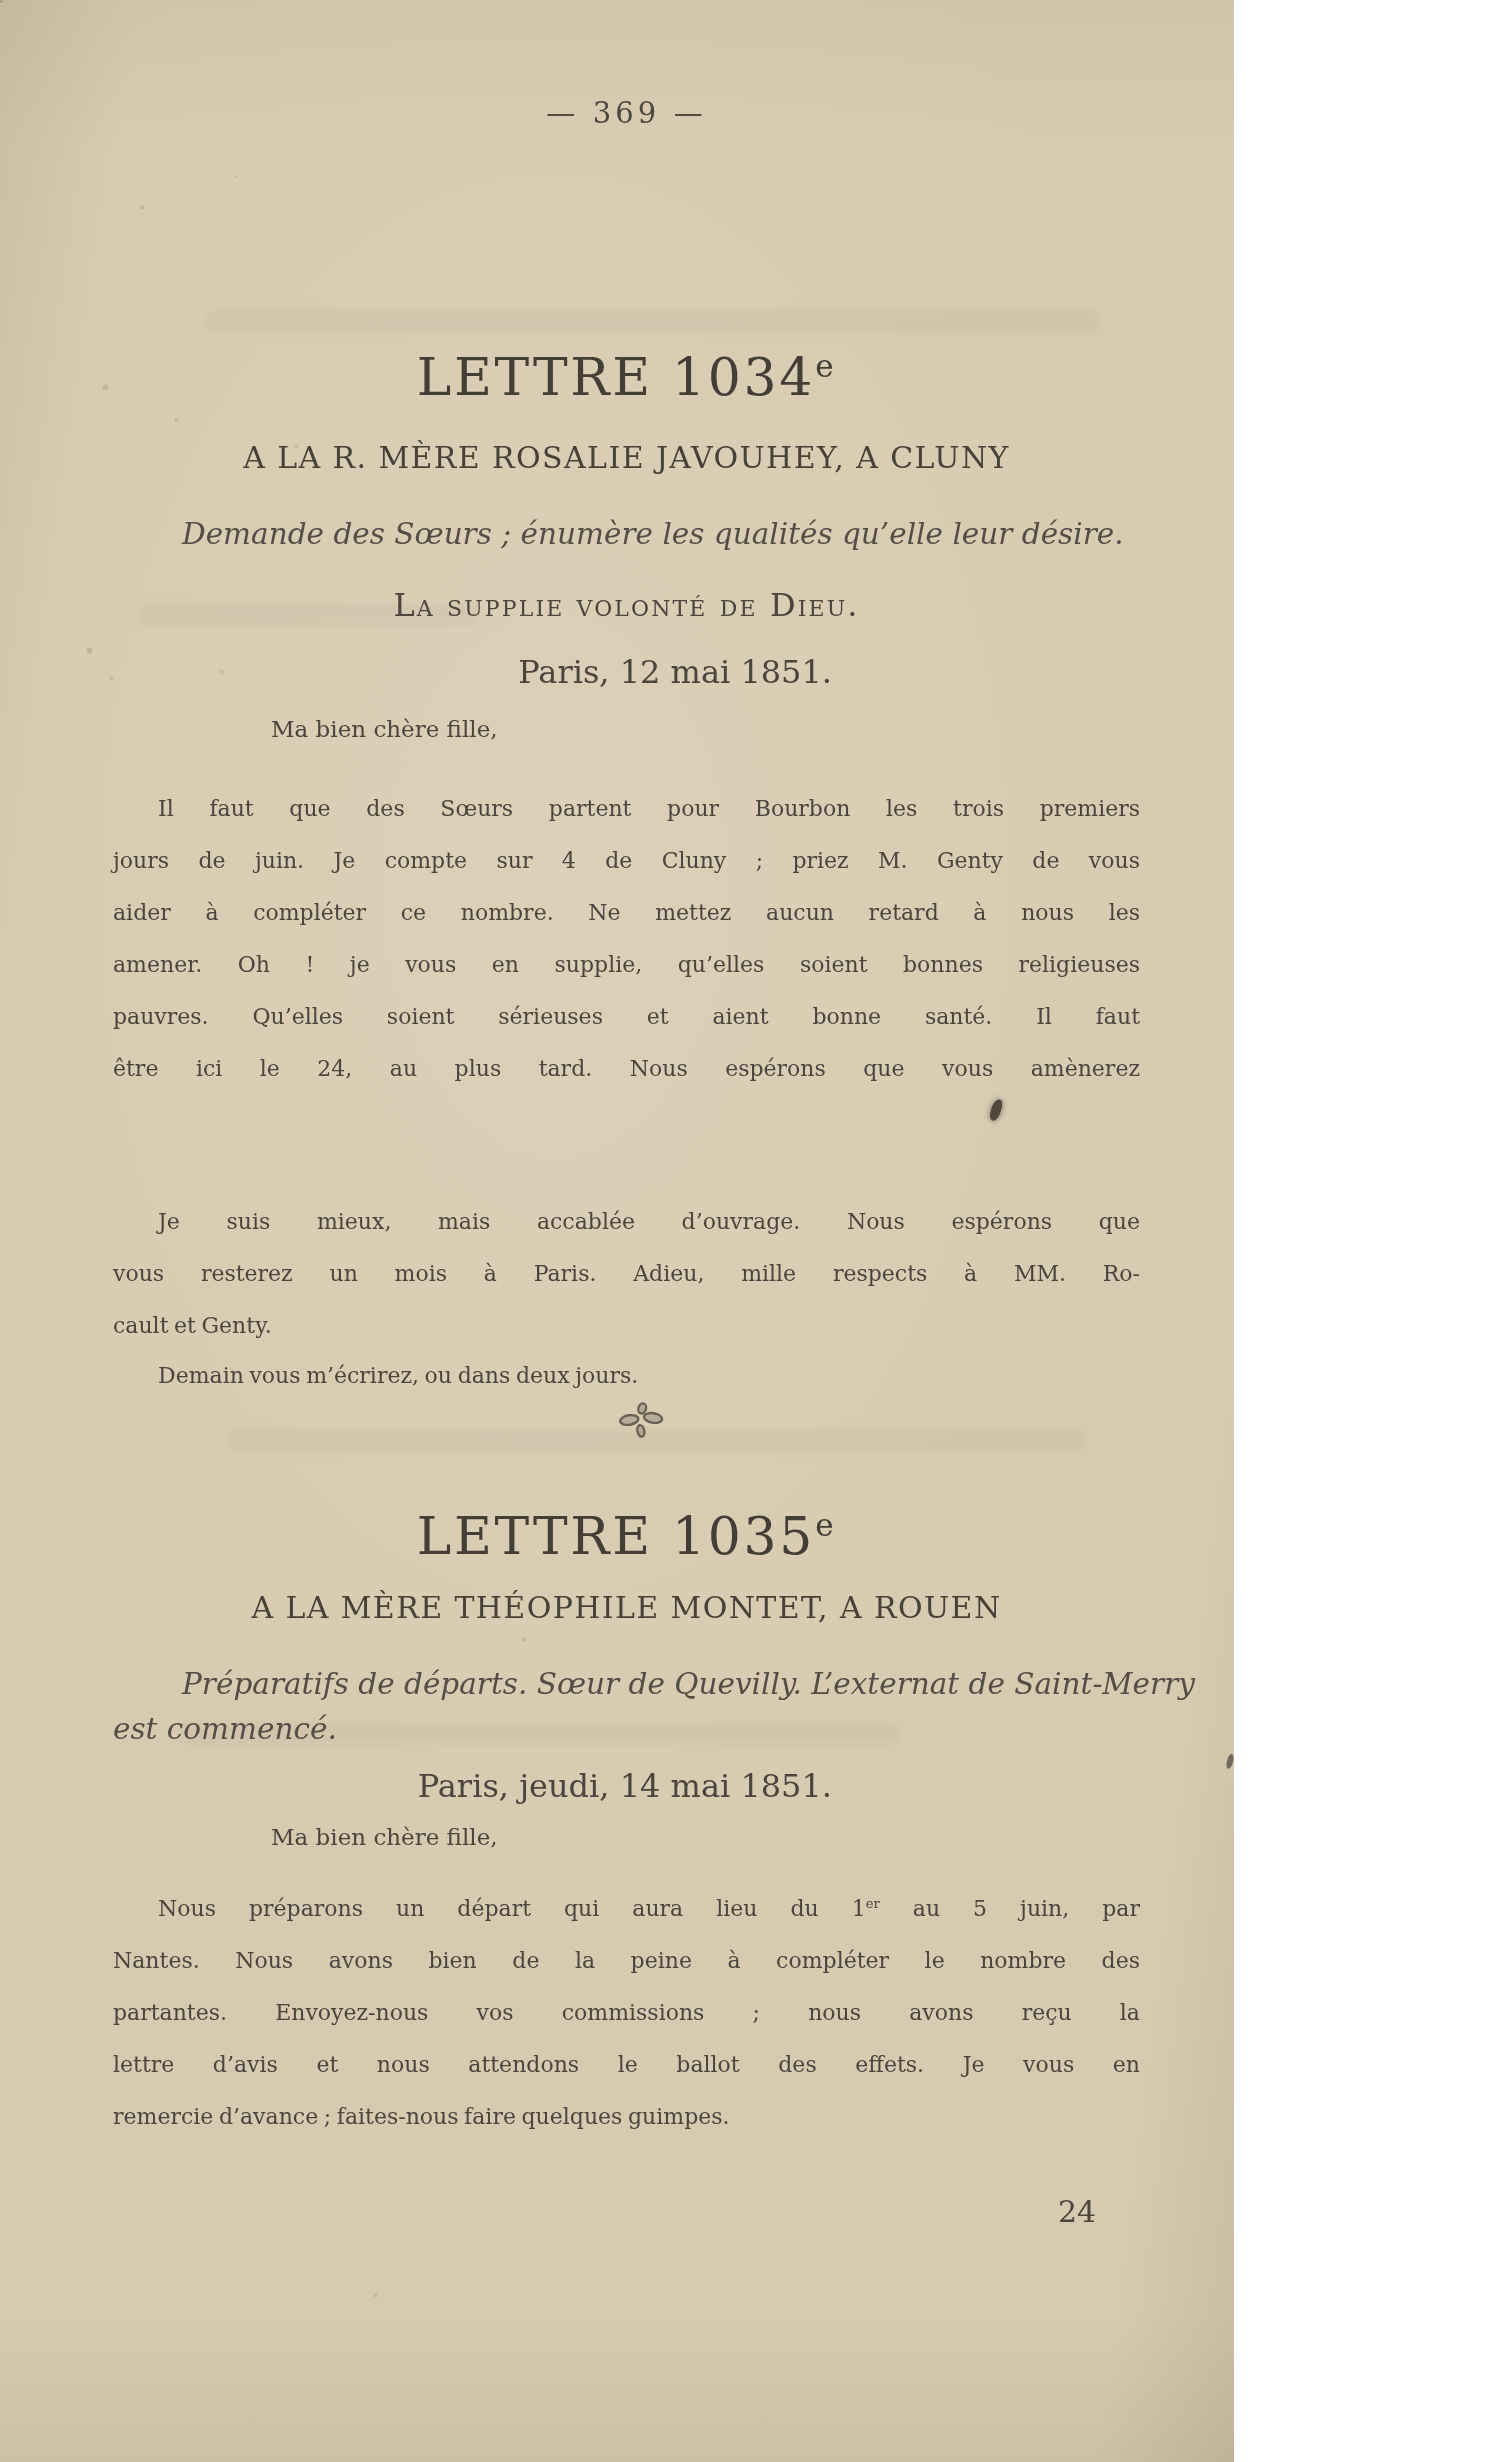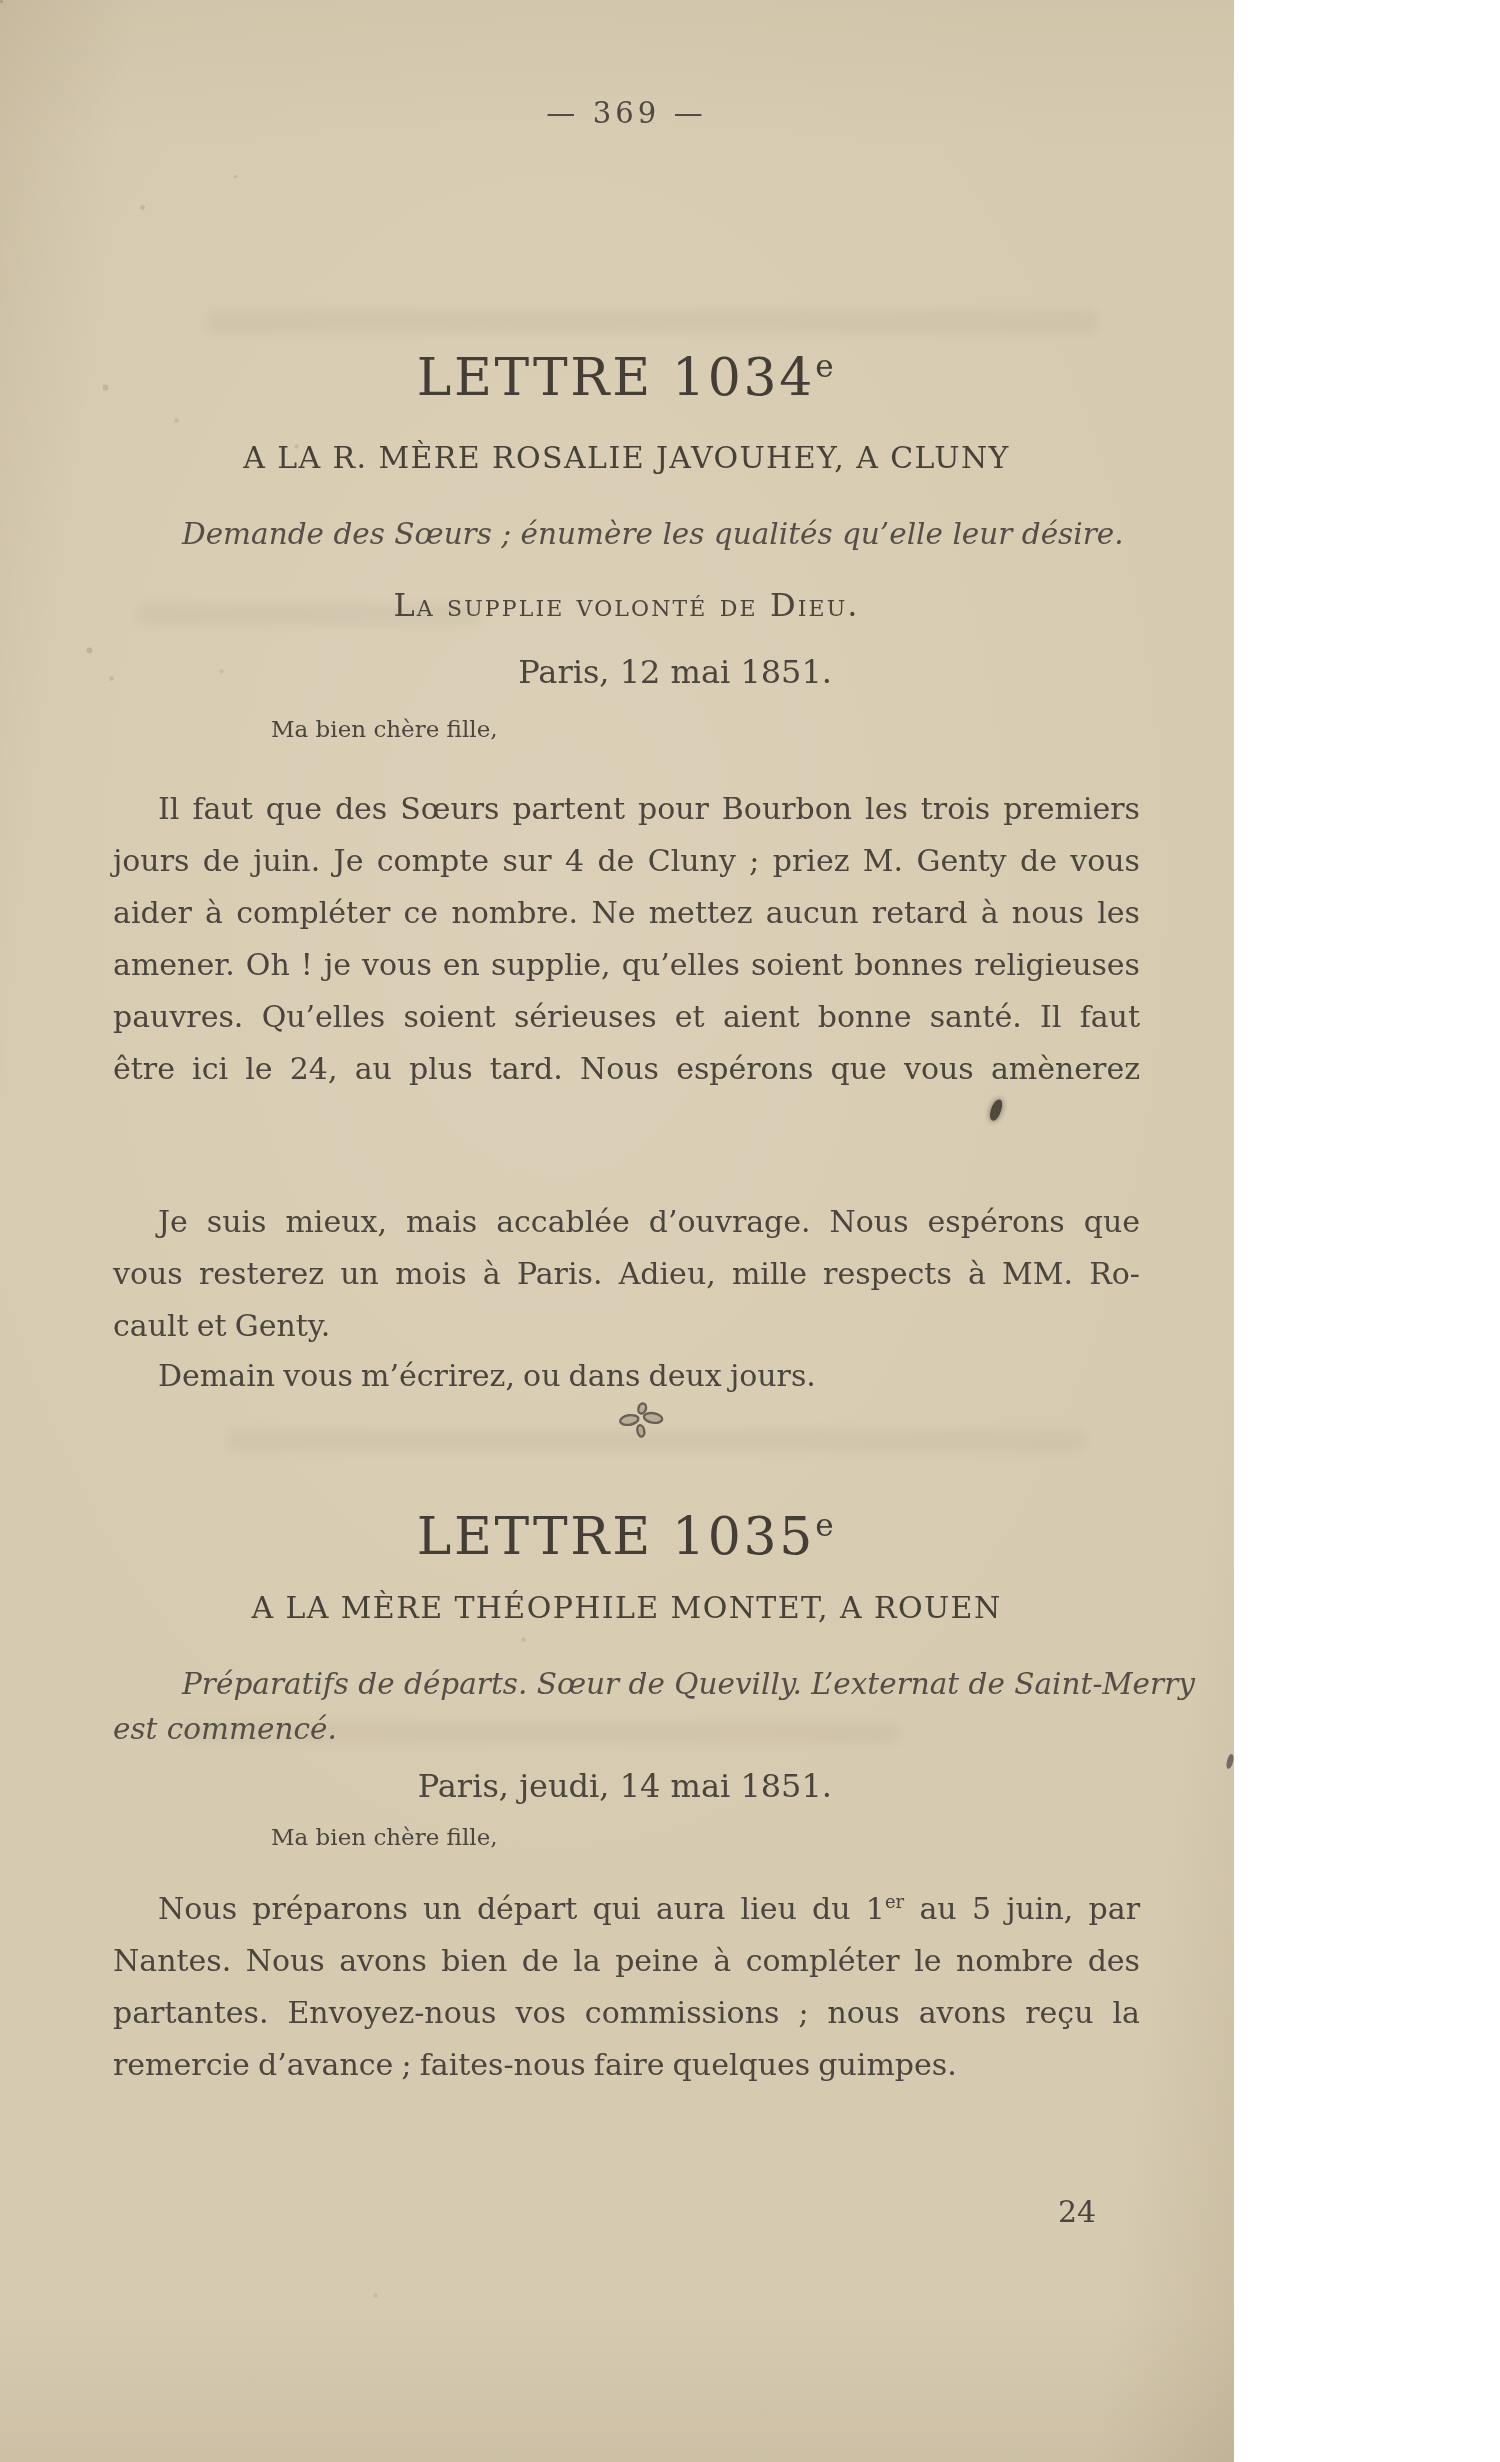--- a/index.html
+++ b/index.html
@@ -14,21 +14,21 @@
       radial-gradient(95% 75% at 45% 36%, rgba(250,244,226,0.16), rgba(250,244,226,0) 62%),
       linear-gradient(97deg, rgba(118,100,72,0.12), rgba(118,100,72,0) 9%, rgba(118,100,72,0) 91%, rgba(118,100,72,0.14)),
       linear-gradient(180deg, rgba(118,100,72,0.06), rgba(118,100,72,0) 6%, rgba(118,100,72,0) 94%, rgba(118,100,72,0.10)),
       #d6cab0;
   }
   .col{position:absolute;left:113px;width:1027px;}
   .center{text-align:center;}
   
   .jline{white-space:nowrap;text-align:justify;text-align-last:justify;}
   .jline.jlast{text-align-last:left;}
-  .para{font-size:30px;line-height:52px;word-spacing:-1.4px;}
+  .para{font-size:22px;line-height:52px;word-spacing:-1.4px;}
   .para .jline:first-child{text-indent:45px;}
   .pagenum{top:96px;font-size:29px;letter-spacing:4.1px;color:#4f4941;}
   .title{font-size:52px;letter-spacing:2.7px;color:#443e37;}
   .recipient{font-size:30px;letter-spacing:1.4px;color:#474138;}
   .summary{font-style:italic;font-size:29.5px;line-height:45px;color:#554e47;word-spacing:0;}
   .summary .jline:first-child{text-indent:69px;}
   .motto{font-variant:small-caps;font-size:32px;letter-spacing:2.1px;color:#4c463e;}
   .dateline{position:absolute;right:402px;font-size:32px;white-space:nowrap;}
   .salutation{position:absolute;left:271px;font-size:23px;white-space:nowrap;}
   .signature{position:absolute;left:1058px;top:2151px;font-size:30px;color:#4b453e;margin-top:43px;}
@@ -131,19 +131,20 @@
     </div>
 
   <div class="dateline" style="top:1767px">Paris, jeudi, 14 mai 1851.</div>
 
   <div class="salutation" style="top:1824px">Ma bien chère fille,</div>
 
   <div class="col para" style="top:1883px">
       <div class="jline">Nous préparons un départ qui aura lieu du 1<sup>er</sup> au 5 juin, par</div>
       <div class="jline">Nantes. Nous avons bien de la peine à compléter le nombre des</div>
       <div class="jline">partantes. Envoyez-nous vos commissions ; nous avons reçu la</div>
+      <div class="jline">lettre d’avis et nous attendons le ballot des effets. Je vous en</div>
       <div class="jline jlast">remercie d’avance ; faites-nous faire quelques guimpes.</div>
     </div>
 
   <div class="signature">24</div>
 
 </div>
 
 
 </body></html>

